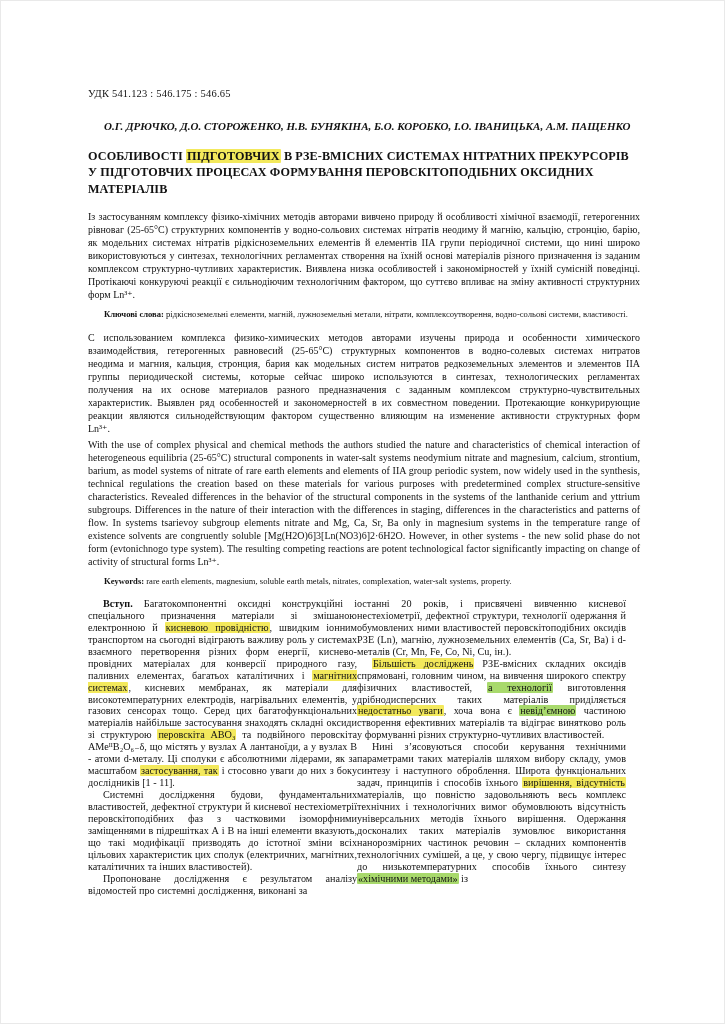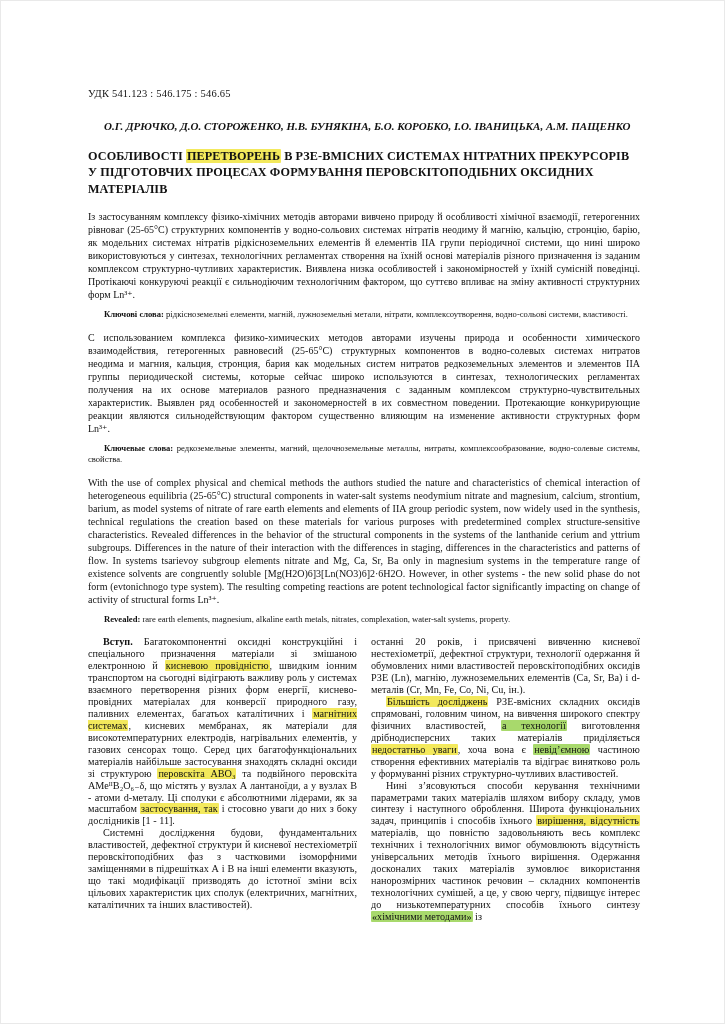--- a/index.html
+++ b/index.html
@@ -9,52 +9,52 @@
     box-shadow:inset 0 0 0 1px #e9e9e9;
   }
   .content{position:absolute;left:88px;top:88px;width:552px;}
   .udc{font-size:10.5px;margin:0 0 20px 0;letter-spacing:.2px;}
   .authors{font-size:11px;font-weight:bold;font-style:italic;line-height:1.4;margin:0 0 14px 16px;}
   .title{font-size:12.2px;font-weight:bold;line-height:1.32;margin:0 0 13px 0;letter-spacing:.1px;}
   .abs{font-size:10px;line-height:1.3;text-align:justify;margin:0 0 3px 0;}
   .kw{font-size:8.6px;line-height:1.3;text-align:justify;text-indent:16px;margin:8px 0 11px 0;}
   .kw-label{font-weight:bold;}
   .ru-abs{word-spacing:2px;}
-  .body-cols{display:flex;gap:14px;margin-top:9px;font-size:10.2px;line-height:1.17;text-align:justify;}
+  .body-cols{display:flex;gap:0;margin-top:9px;font-size:10.2px;line-height:1.17;text-align:justify;}
   .col{width:269px;}
   .col p{margin:0;text-indent:15px;}
   .col p.noindent{text-indent:0;}
   .lead{font-weight:bold;}
   mark{color:inherit;padding:0 1px;border-radius:1px;}
 </style>
 </head>
 <body>
 
 <div class="page">
   <div class="content">
 
     <p class="udc">УДК 541.123 : 546.175 : 546.65</p>
 
     <p class="authors">О.Г. ДРЮЧКО,  Д.О. СТОРОЖЕНКО, Н.В. БУНЯКІНА, Б.О. КОРОБКО, І.О. ІВАНИЦЬКА, А.М. ПАЩЕНКО</p>
 
-    <h1 class="title">ОСОБЛИВОСТІ <mark style="background:#f3e95c">ПЕРЕТВОРЕНЬ</mark> В РЗЕ-ВМІСНИХ СИСТЕМАХ НІТРАТНИХ ПРЕКУРСОРІВ У ПІДГОТОВЧИХ ПРОЦЕСАХ ФОРМУВАННЯ ПЕРОВСКІТОПОДІБНИХ ОКСИДНИХ МАТЕРІАЛІВ</h1>
+    <h1 class="title">ОСОБЛИВОСТІ <mark style="background:#f3e95c">ПІДГОТОВЧИХ</mark> В РЗЕ-ВМІСНИХ СИСТЕМАХ НІТРАТНИХ ПРЕКУРСОРІВ У ПІДГОТОВЧИХ ПРОЦЕСАХ ФОРМУВАННЯ ПЕРОВСКІТОПОДІБНИХ ОКСИДНИХ МАТЕРІАЛІВ</h1>
 
     <p class="abs">Із застосуванням комплексу фізико-хімічних методів авторами вивчено природу й особливості хімічної взаємодії, гетерогенних рівноваг (25-65°С) структурних компонентів у водно-сольових системах нітратів неодиму й магнію, кальцію, стронцію, барію, як модельних системах нітратів рідкісноземельних елементів й елементів ІІА групи періодичної системи, що нині широко використовуються у синтезах, технологічних регламентах створення на їхній основі матеріалів різного призначення із заданим комплексом структурно-чутливих характеристик. Виявлена низка особливостей і закономірностей у їхній сумісній поведінці. Протікаючі конкуруючі реакції є сильнодіючим технологічним фактором, що суттєво впливає на зміну активності структурних форм Ln³⁺.</p>
     <p class="kw"><span class="kw-label">Ключові слова:</span><span> рідкісноземельні елементи, магній, лужноземельні метали, нітрати, комплексоутворення, водно-сольові системи, властивості.</span></p>
 
     <p class="abs ru-abs">С использованием комплекса физико-химических методов авторами изучены природа и особенности химического взаимодействия, гетерогенных равновесий (25-65°С)  структурных компонентов в водно-солевых системах нитратов неодима и магния, кальция, стронция, бария как модельных систем нитратов редкоземельных элементов и элементов ІІА группы периодической системы, которые сейчас широко используются в синтезах, технологических регламентах получения на их основе материалов разного предназначения с заданным комплексом структурно-чувствительных характеристик. Выявлен ряд особенностей и закономерностей в их совместном поведении. Протекающие конкурирующие реакции являются сильнодействующим фактором существенно влияющим на изменение активности структурных форм Ln³⁺.</p>
-    <p class="kw"><span class="kw-label">Ключевые слова:</span><span> редкоземельные элементы, магний, щелочноземельные металлы, нитраты, комплексообразование, водно-солевые системы, свойства.</span></p>
 
     <p class="abs">With the use of complex physical and chemical methods the authors studied the nature and characteristics of chemical interaction of heterogeneous equilibria (25-65°С) structural components in water-salt systems neodymium nitrate and magnesium, calcium, strontium, barium, as model systems of nitrate of rare earth elements and elements of IIA group periodic system, now widely used in the synthesis, technical regulations the creation based on these materials for various purposes with predetermined complex structure-sensitive characteristics. Revealed differences in the behavior of the structural components in the systems of the lanthanide cerium and yttrium subgroups. Differences in the nature of their interaction with the differences in staging, differences in the characteristics and patterns of flow. In systems tsarievoy subgroup elements nitrate and Mg, Ca, Sr, Ba only in magnesium systems in the temperature range of existence solvents are congruently soluble [Mg(H2O)6]3[Ln(NO3)6]2·6H2O. However, in other systems - the new solid phase do not form (evtonichnogo type system). The resulting competing reactions are potent technological factor significantly impacting on change of activity of structural forms Ln³⁺.</p>
-    <p class="kw"><span class="kw-label">Revealed:</span><span>  rare earth elements, magnesium, alkaline earth metals, nitrates, complexation, water-salt systems, property.</span></p>
+    <p class="kw"><span class="kw-label">Keywords:</span><span>  rare earth elements, magnesium, soluble earth metals, nitrates, complexation, water-salt systems, property.</span></p>
 
     <div class="body-cols">
       <div class="col">
         <p><span class="lead">Вступ.</span><span> Багатокомпонентні оксидні конструкційні і спеціального призначення матеріали зі змішаною електронною й <mark style="background:#f3e95c">кисневою провідністю</mark>, швидким іонним транспортом на сьогодні відіграють важливу роль у системах взаємного перетворення різних форм енергії, киснево-провідних матеріалах для конверсії природного газу, паливних елементах, багатьох каталітичних і <mark style="background:#f3e95c">магнітних системах</mark>, кисневих мембранах, як матеріали для високотемпературних електродів, нагрівальних елементів, у газових сенсорах тощо. Серед цих багатофункціональних матеріалів найбільше застосування знаходять складні оксиди зі структурою <mark style="background:#f3e95c">перовскіта АВО₃</mark> та подвійного перовскіта АМеᴵᴵВ₂О₆₋δ, що містять у вузлах А лантаноїди, а у вузлах В - атоми d-металу. Ці сполуки є абсолютними лідерами, як за масштабом <mark style="background:#f3e95c">застосування, так</mark> і стосовно уваги до них з боку дослідників [1 - 11].</span></p>
         <p>Системні дослідження будови, фундаментальних властивостей, дефектної структури й кисневої нестехіометрії перовскітоподібних фаз з частковими ізоморфними заміщеннями в підрешітках А і В на інші елементи вказують, що такі модифікації призводять до істотної зміни всіх цільових характеристик цих сполук (електричних, магнітних, каталітичних та інших властивостей).</p>
+        <p>Пропоноване дослідження є результатом аналізу відомостей про системні дослідження, виконані за</p>
       </div>
       <div class="col">
         <p class="noindent">останні 20 років, і присвячені вивченню кисневої нестехіометрії, дефектної структури, технології одержання й обумовлених ними властивостей перовскітоподібних оксидів РЗЕ (Ln), магнію, лужноземельних елементів (Ca, Sr, Ba) і d-металів (Cr, Mn, Fe, Co, Ni, Cu, ін.).</p>
         <p><mark style="background:#f3e95c">Більшість досліджень</mark> РЗЕ-вмісних складних оксидів спрямовані, головним чином, на вивчення широкого спектру фізичних властивостей, <mark style="background:#a8d96c">а технології</mark> виготовлення дрібнодисперсних таких матеріалів приділяється <mark style="background:#f3e95c">недостатньо уваги</mark>, хоча вона є <mark style="background:#a8d96c">невід’ємною</mark> частиною створення ефективних матеріалів та відіграє винятково роль у формуванні різних структурно-чутливих властивостей.</p>
         <p>Нині з’ясовуються способи керування технічними параметрами таких матеріалів шляхом вибору складу, умов синтезу і наступного оброблення. Широта функціональних задач, принципів і способів їхнього <mark style="background:#f3e95c">вирішення, відсутність</mark> матеріалів, що повністю задовольняють весь комплекс технічних і технологічних вимог обумовлюють відсутність універсальних методів їхнього вирішення. Одержання досконалих таких матеріалів зумовлює використання нанорозмірних частинок речовин – складних компонентів технологічних сумішей, а це, у свою чергу, підвищує інтерес до низькотемпературних способів їхнього синтезу <mark style="background:#a8d96c">«хімічними методами»</mark> із</p>
       </div>
     </div>
 
   </div>
 </div>

